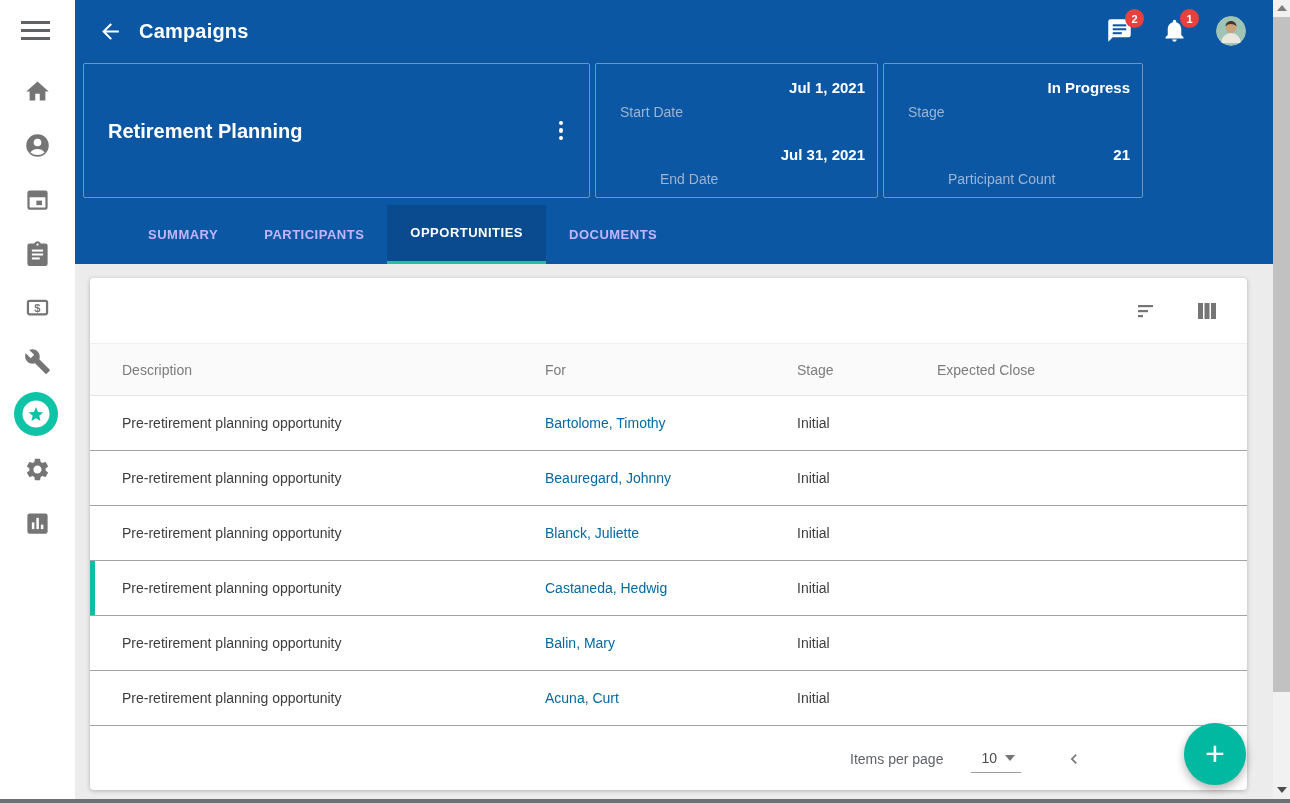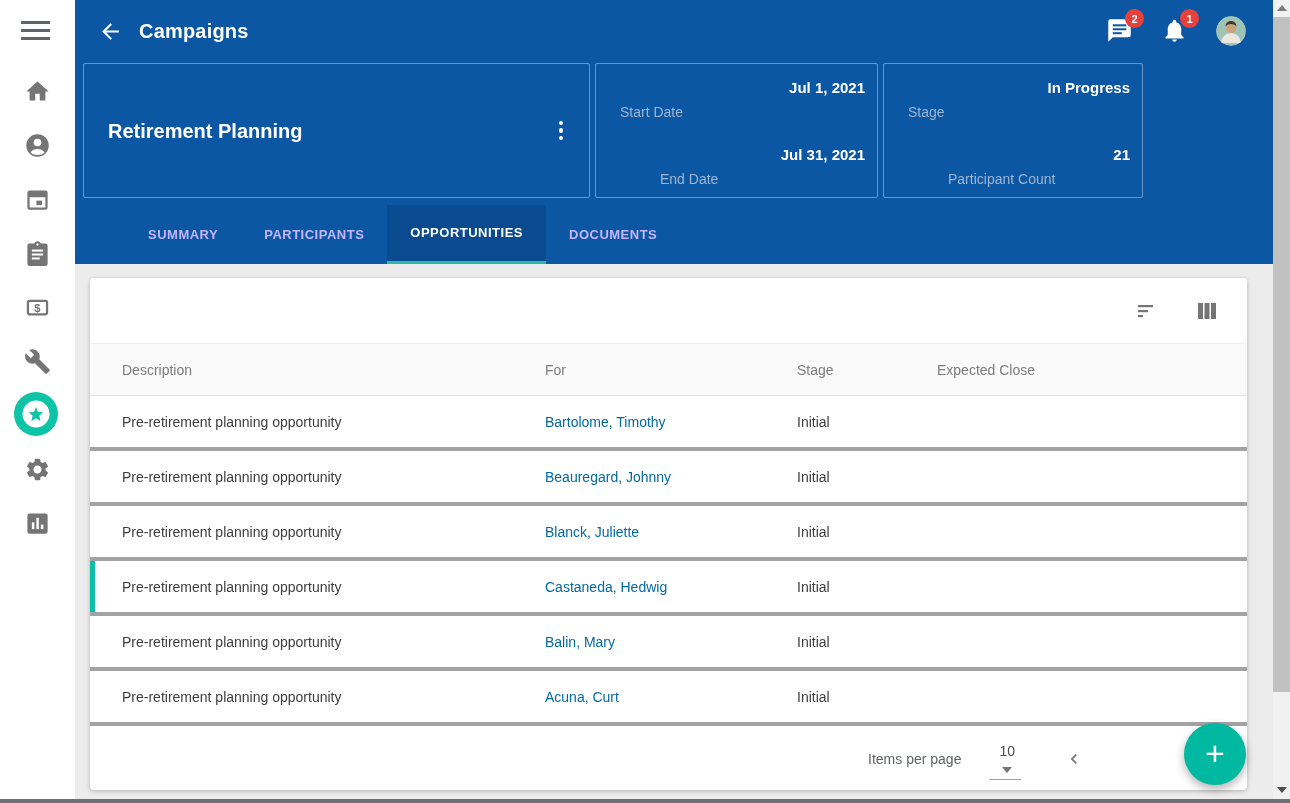--- a/index.html
+++ b/index.html
@@ -46,27 +46,27 @@
   
   .content{position:absolute;left:75px;top:264px;width:1198px;height:539px;background:#ececec;}
   .table-card{position:absolute;left:15px;top:14px;width:1157px;height:512px;background:#fff;border-radius:4px;
     box-shadow:0 1px 4px rgba(0,0,0,0.25);}
   .toolbar{height:65px;display:flex;align-items:center;justify-content:flex-end;gap:36px;padding-right:28px;}
   .tool-btn{width:24px;height:24px;cursor:pointer;}
 
   .grid-cols{display:grid;grid-template-columns:423px 252px 140px 1fr;padding-left:32px;align-items:center;box-sizing:border-box;}
   .thead{height:53px;background:#fafafa;border-top:1px solid #efefef;border-bottom:1px solid #e4e4e4;
     color:#7c7c7c;font-size:14px;}
-  .row{height:55px;border-bottom:4px solid #a3a3a3;font-size:14px;color:#3d3d3d;position:relative;}
+  .row{height:55px;border-bottom:1px solid #a3a3a3;font-size:14px;color:#3d3d3d;position:relative;}
   .row.selected::before{content:'';position:absolute;left:0;top:0;bottom:0;width:5px;background:#0ebda6;}
   .cell-link{color:#0369a1;cursor:pointer;text-decoration:none;}
 
   .pager{position:absolute;right:0;bottom:0;height:62px;display:flex;align-items:center;color:#5f6368;font-size:14px;padding-right:160px;}
   .pager-label{margin-right:28px;}
-  .page-size{display:flex;align-items:center;gap:8px;border-bottom:1px solid #9e9e9e;padding:4px 6px 6px 10px;cursor:pointer;color:#4a4a4a;flex-direction:column;}
+  .page-size{display:flex;align-items:center;gap:8px;border-bottom:1px solid #9e9e9e;padding:4px 6px 6px 10px;cursor:pointer;color:#4a4a4a;}
   .chev-prev{margin-left:40px;width:26px;height:26px;cursor:pointer;display:flex;align-items:center;justify-content:center;}
 
   .fab{position:absolute;left:1109px;top:459px;width:62px;height:62px;border-radius:50%;background:#00b9a0;
     box-shadow:0 4px 10px rgba(0,0,0,0.3);display:flex;align-items:center;justify-content:center;cursor:pointer;z-index:8;}
   .fab span{color:#fff;font-size:34px;font-weight:400;line-height:0;margin-top:-2px;}
 
   
   .vscroll{position:absolute;right:0;top:0;width:17px;height:803px;background:#f1f1f1;z-index:9;}
   .sb-arrow{position:absolute;left:0;width:17px;height:16px;display:flex;align-items:center;justify-content:center;cursor:pointer;}
   .sb-up{top:0;} .sb-down{bottom:5px;}

